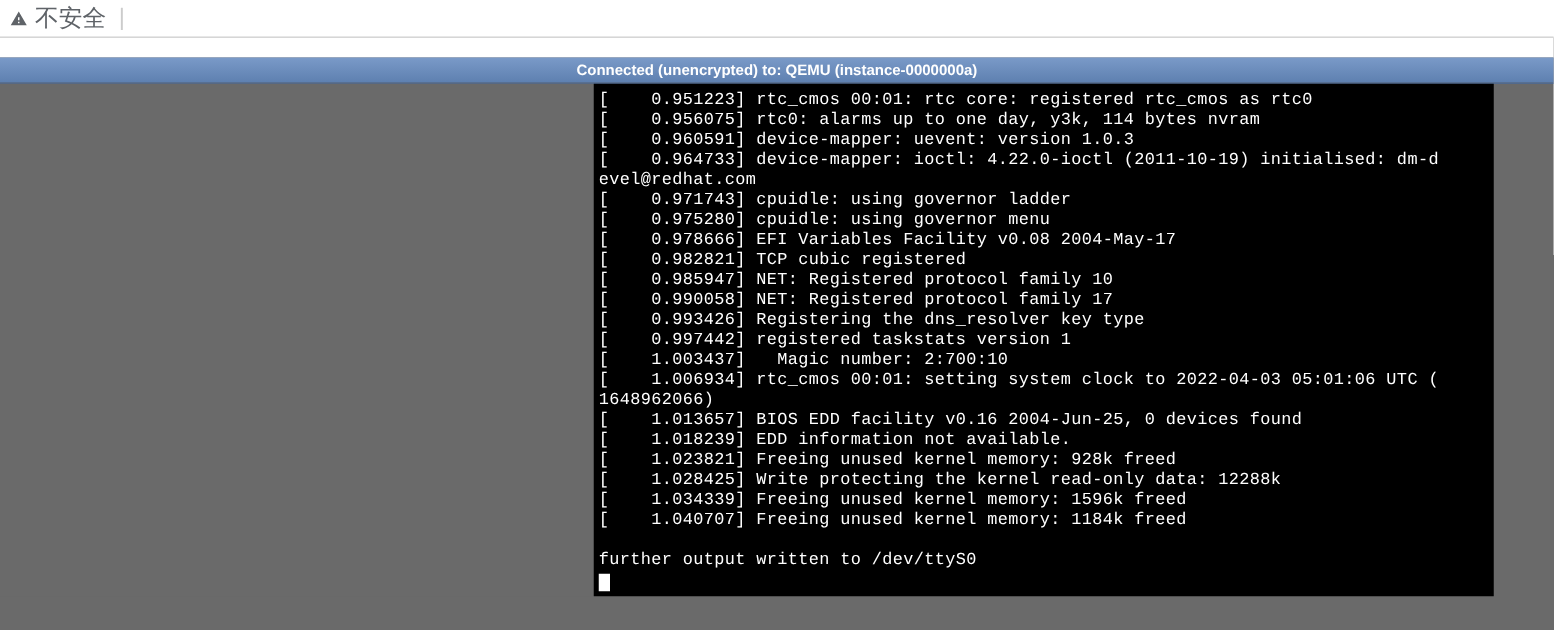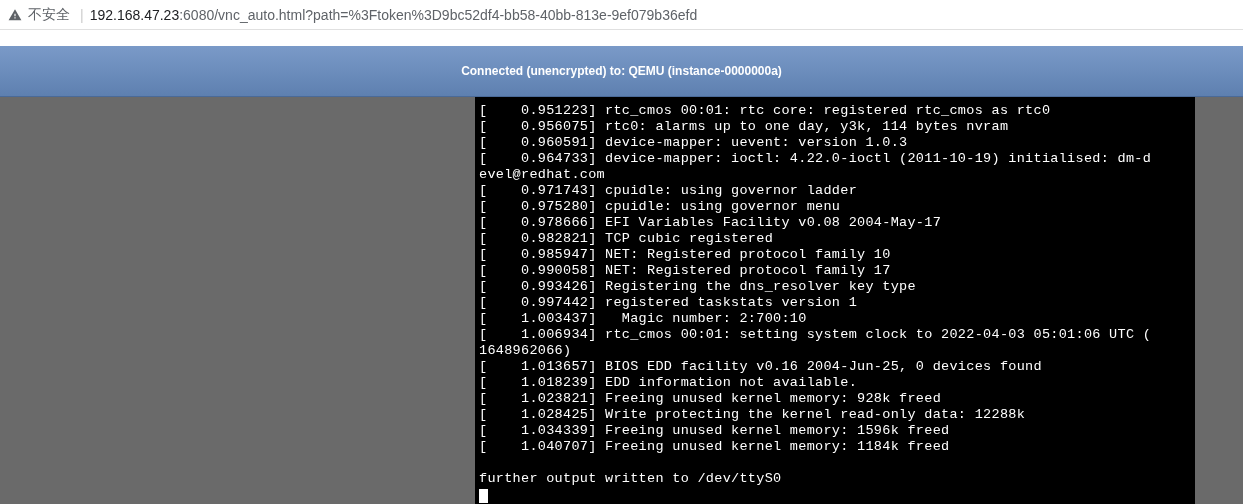--- a/index.html
+++ b/index.html
@@ -14,21 +14,21 @@
       height: 504px;
       overflow: hidden;
     }
     .browser-bar {
       height: 30px;
       background: #ffffff;
       border-bottom: 1px solid #e0e0e0;
       display: flex;
       align-items: center;
       padding: 0 8px;
-      font-size: 14px;
+      font-size: 19px;
       color: #5f6368;
     }
     .security-icon {
       margin-right: 6px;
       display: flex;
       align-items: center;
     }
     .security-label {
       color: #5f6368;
       margin-right: 4px;
@@ -52,21 +52,21 @@
       height: 16px;
       background: #ffffff;
     }
     .vnc-status {
       background: #6b8dbc;
       background: linear-gradient(to bottom, #7a9ac8, #5e80b0);
       color: #ffffff;
       text-align: center;
       font-size: 12px;
       font-weight: bold;
-      padding: 18px 0;
+      padding: 3px 0;
       border-bottom: 1px solid #4a6a98;
     }
     .vnc-container {
       display: flex;
       justify-content: flex-start;
     }
     .left-pad {
       width: 475px;
       background: #6a6a6a;
     }
@@ -98,23 +98,20 @@
 <body>
 
 <div class="browser-bar">
   <span class="security-icon">
     <svg width="14" height="14" viewBox="0 0 24 24" fill="#5f6368">
       <path d="M1 21h22L12 2 1 21zm12-3h-2v-2h2v2zm0-4h-2v-4h2v4z"></path>
     </svg>
   </span>
   <span class="security-label">不安全</span>
   <span class="separator">|</span>
-  <span>
-    <span class="url-host">192.168.47.23</span><span class="url-path">:6080</span><span class="url-path">/vnc_auto.html?path=%3Ftoken%3D9bc52df4-bb58-40bb-813e-9ef079b36efd</span>
-  </span>
 </div>
 
 <div class="page-body">
   <div class="gap-top"></div>
   <div class="vnc-status">Connected (unencrypted) to: QEMU (instance-0000000a)</div>
   <div class="vnc-container">
     <div class="left-pad"></div>
     <div class="terminal" id="terminal"><div class="terminal-line">[    0.951223] rtc_cmos 00:01: rtc core: registered rtc_cmos as rtc0</div><div class="terminal-line">[    0.956075] rtc0: alarms up to one day, y3k, 114 bytes nvram</div><div class="terminal-line">[    0.960591] device-mapper: uevent: version 1.0.3</div><div class="terminal-line">[    0.964733] device-mapper: ioctl: 4.22.0-ioctl (2011-10-19) initialised: dm-d</div><div class="terminal-line">evel@redhat.com</div><div class="terminal-line">[    0.971743] cpuidle: using governor ladder</div><div class="terminal-line">[    0.975280] cpuidle: using governor menu</div><div class="terminal-line">[    0.978666] EFI Variables Facility v0.08 2004-May-17</div><div class="terminal-line">[    0.982821] TCP cubic registered</div><div class="terminal-line">[    0.985947] NET: Registered protocol family 10</div><div class="terminal-line">[    0.990058] NET: Registered protocol family 17</div><div class="terminal-line">[    0.993426] Registering the dns_resolver key type</div><div class="terminal-line">[    0.997442] registered taskstats version 1</div><div class="terminal-line">[    1.003437]   Magic number: 2:700:10</div><div class="terminal-line">[    1.006934] rtc_cmos 00:01: setting system clock to 2022-04-03 05:01:06 UTC (</div><div class="terminal-line">1648962066)</div><div class="terminal-line">[    1.013657] BIOS EDD facility v0.16 2004-Jun-25, 0 devices found</div><div class="terminal-line">[    1.018239] EDD information not available.</div><div class="terminal-line">[    1.023821] Freeing unused kernel memory: 928k freed</div><div class="terminal-line">[    1.028425] Write protecting the kernel read-only data: 12288k</div><div class="terminal-line">[    1.034339] Freeing unused kernel memory: 1596k freed</div><div class="terminal-line">[    1.040707] Freeing unused kernel memory: 1184k freed</div><div class="terminal-line">&nbsp;</div><div class="terminal-line">further output written to /dev/ttyS0</div><div class="terminal-line"><span class="cursor"></span></div></div>
   </div>
 </div>

